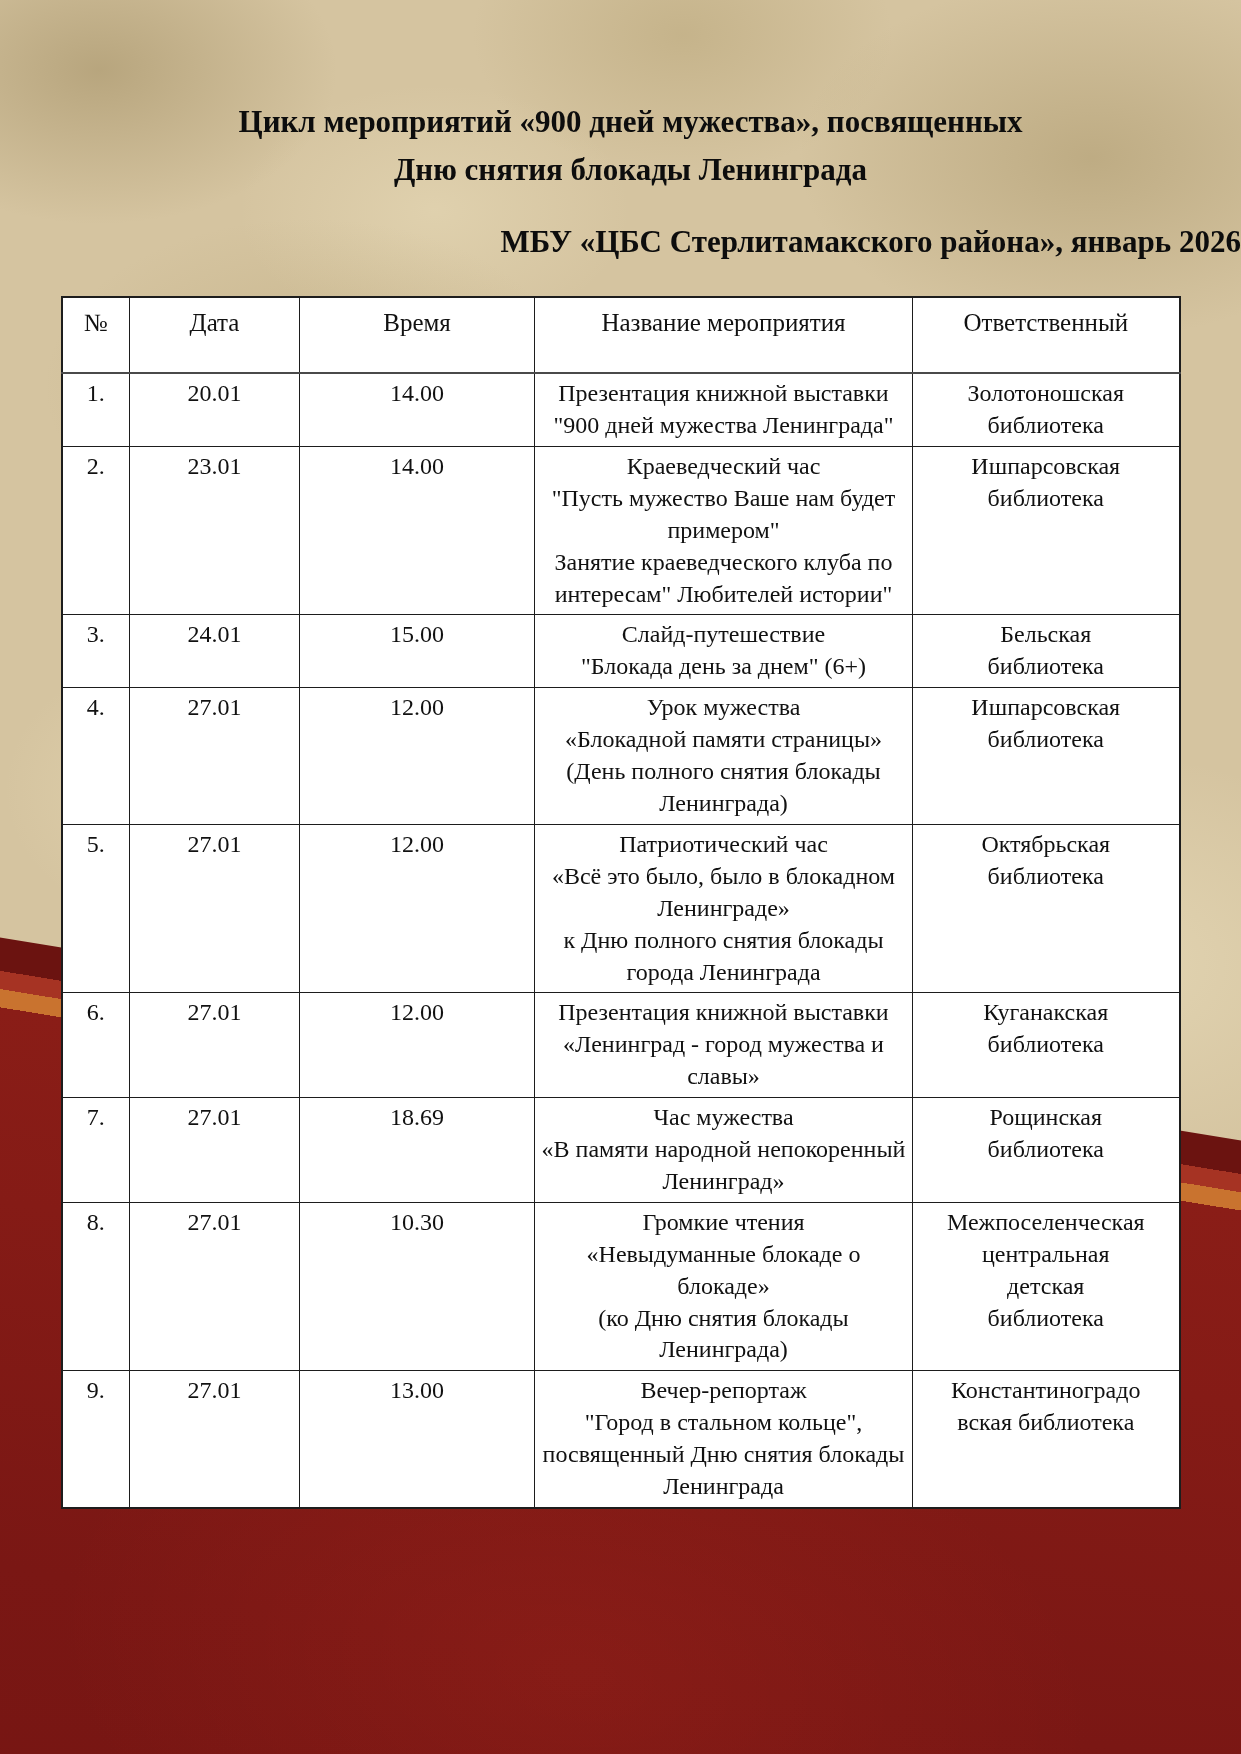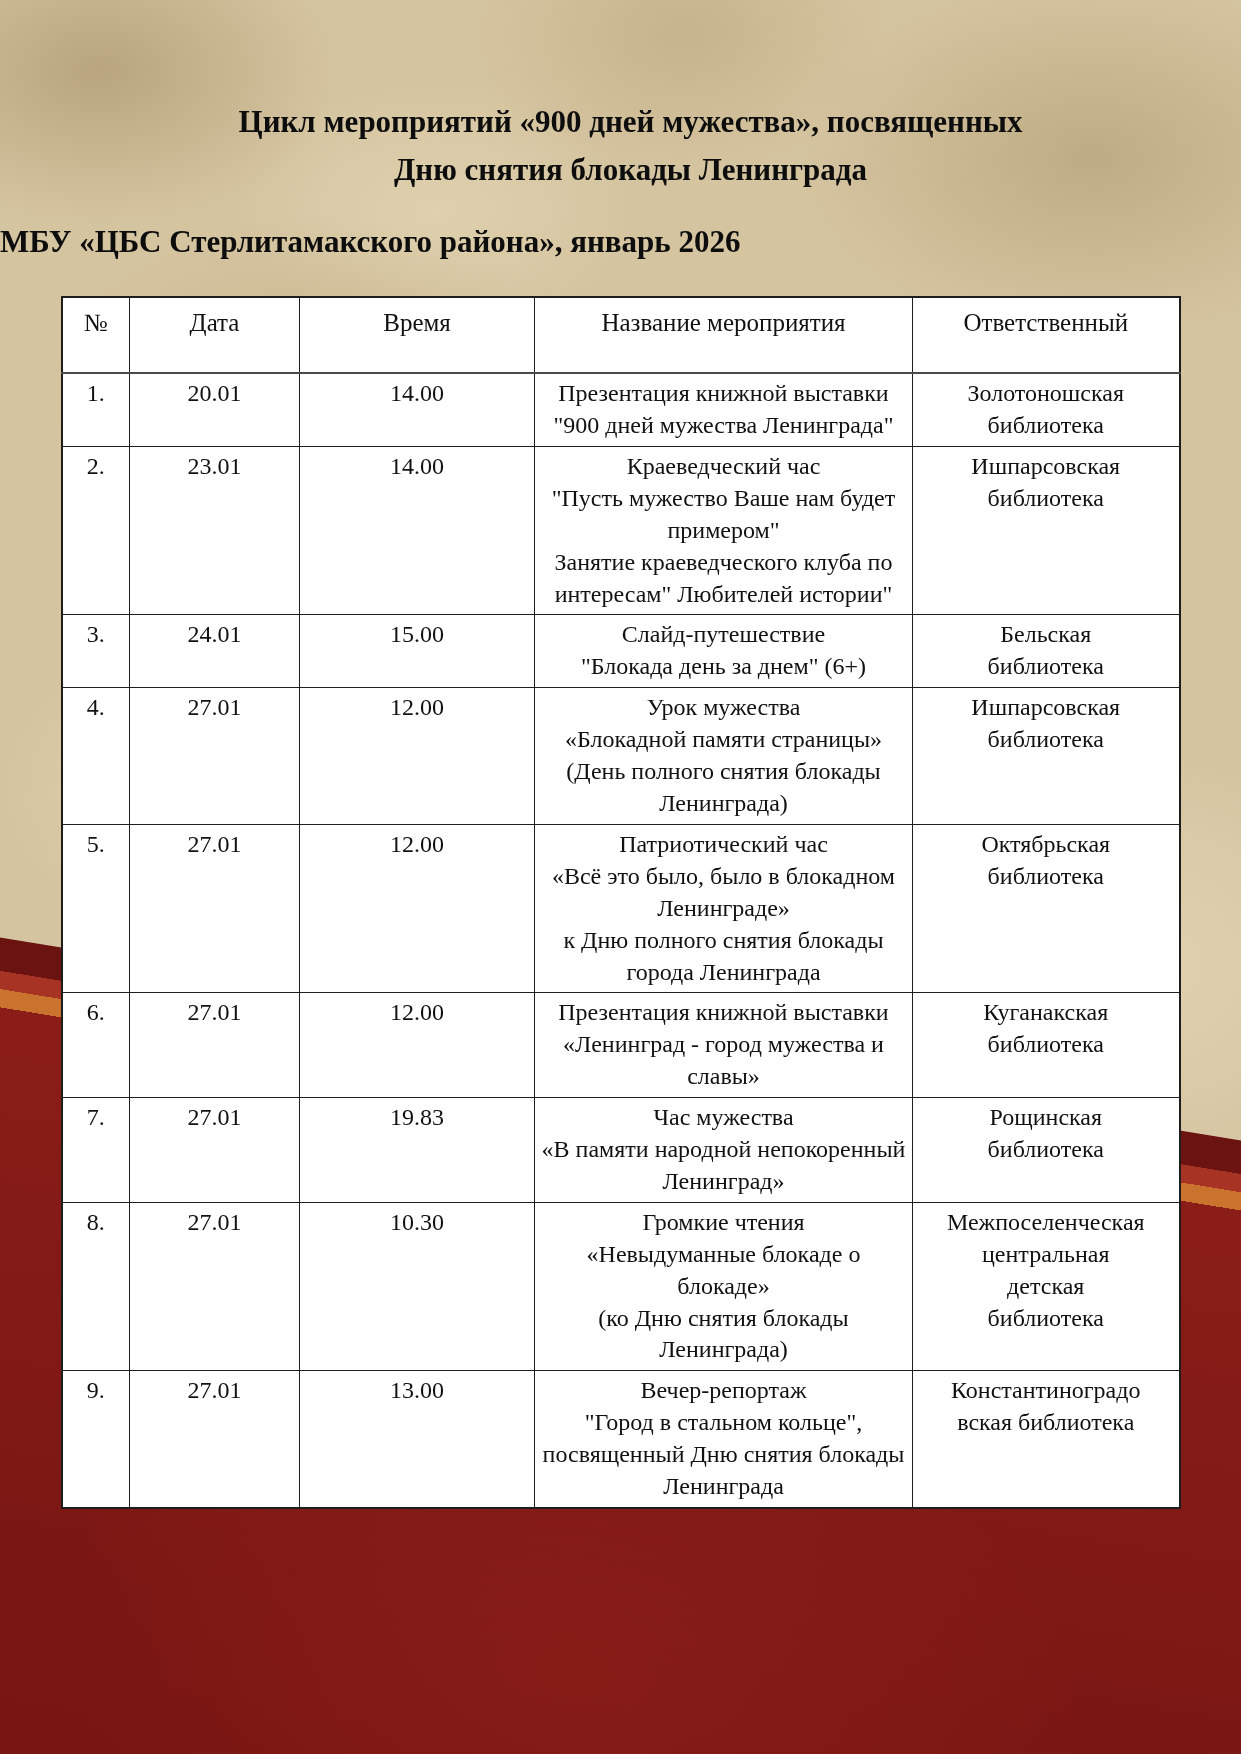--- a/index.html
+++ b/index.html
@@ -62,21 +62,21 @@
     text-align: center;
     font-size: 31px;
     font-weight: bold;
     line-height: 1.55;
     white-space: pre-line;
     color: #0d0d0d;
     padding-left: 20px;
   }
   .page-subtitle {
     margin: 30px 0 0 0;
-    text-align: left;
+    text-align: right;
     font-size: 31px;
     font-weight: bold;
     color: #0d0d0d;
   }
 
   table.events {
     width: 1118px;
     margin: 36px auto 0 auto;
     border-collapse: collapse;
     background: #ffffff;
@@ -195,21 +195,21 @@
         <td>12.00</td>
         <td>Презентация книжной выставки
 «Ленинград - город мужества и
 славы»</td>
         <td>Куганакская
 библиотека</td>
       </tr>
       <tr>
         <td>7.</td>
         <td>27.01</td>
-        <td>19.83</td>
+        <td>18.69</td>
         <td>Час мужества
 «В памяти народной непокоренный
 Ленинград»</td>
         <td>Рощинская
 библиотека</td>
       </tr>
       <tr>
         <td>8.</td>
         <td>27.01</td>
         <td>10.30</td>

